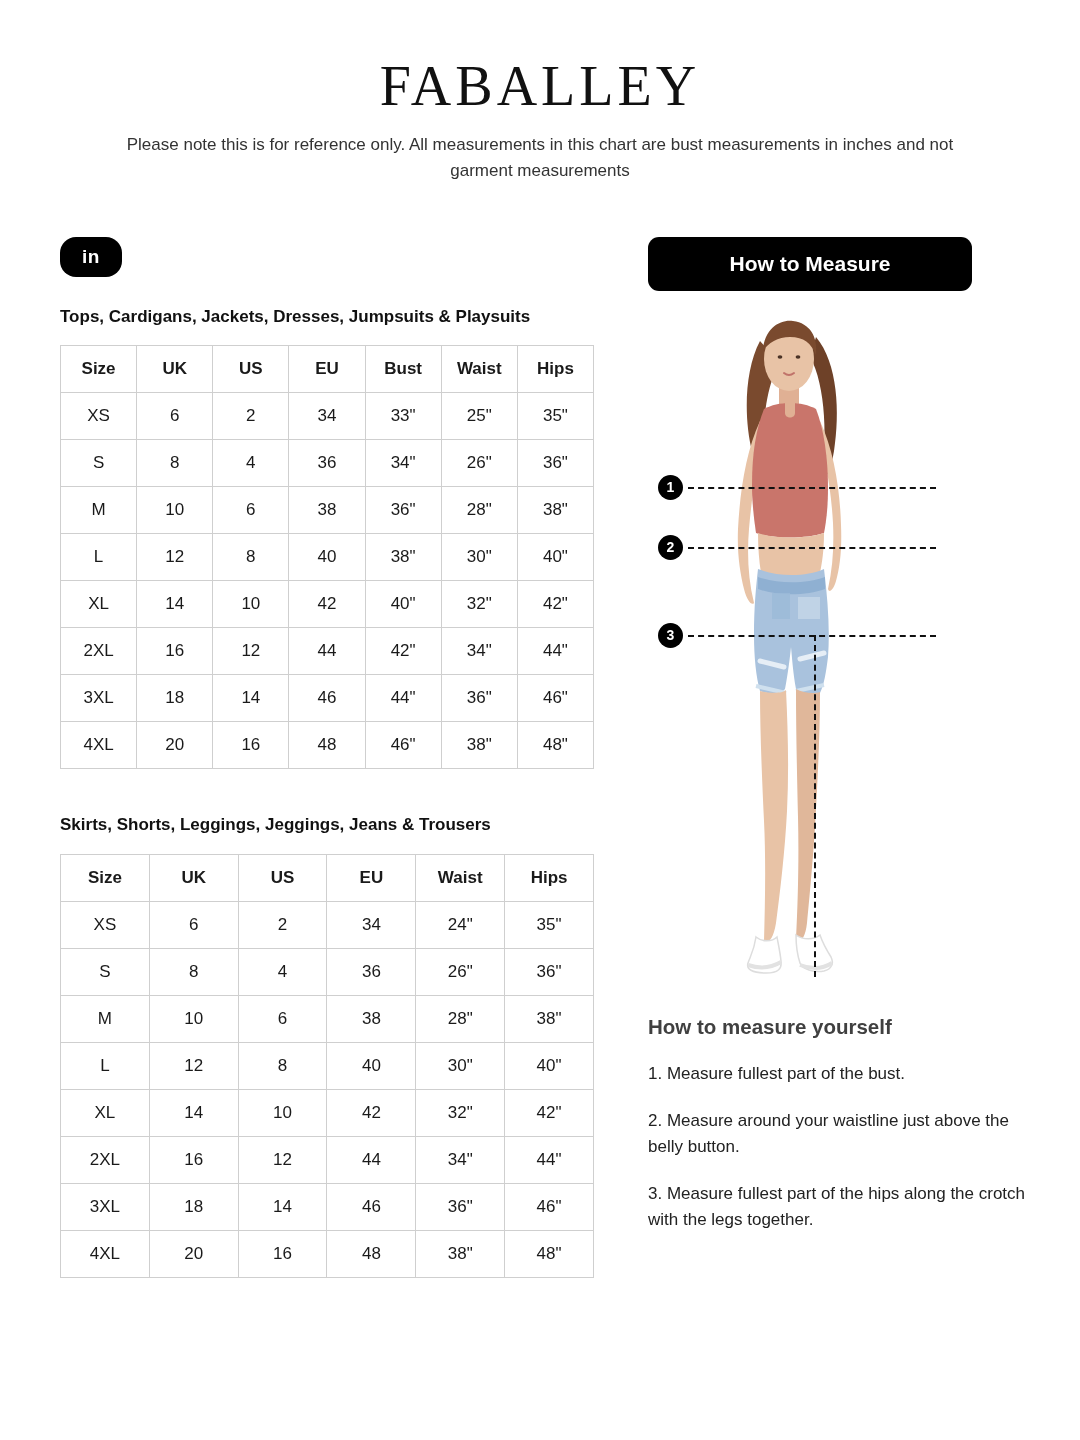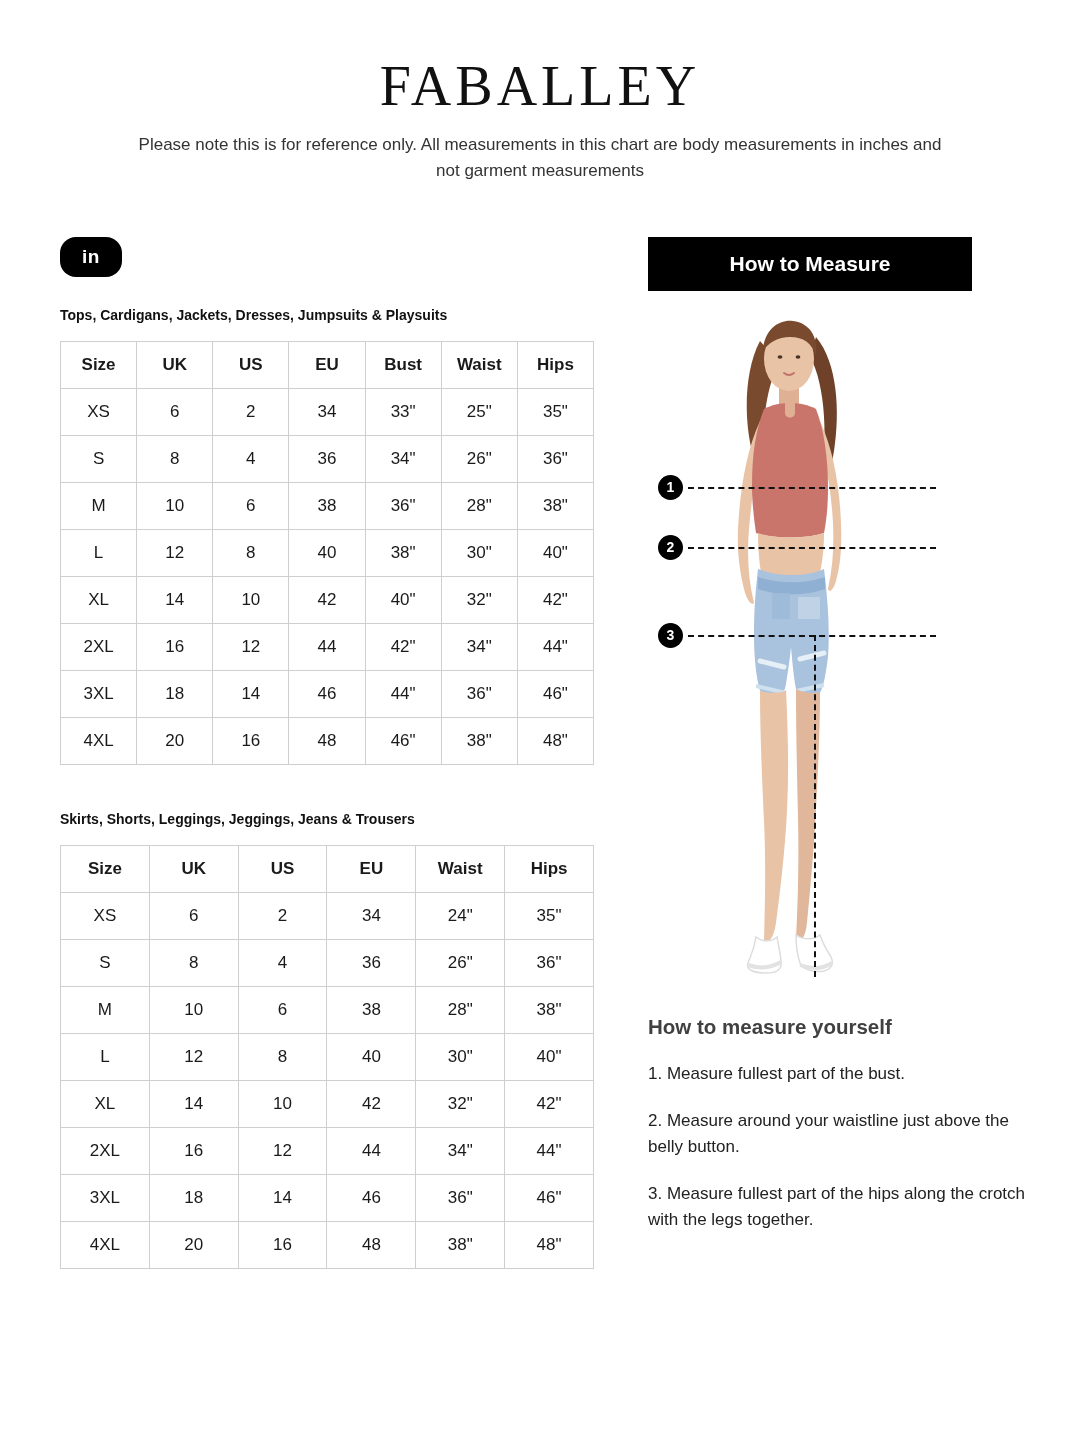--- a/index.html
+++ b/index.html
@@ -72,21 +72,21 @@
     background: #000;
     color: #fff;
     font-size: 19px;
     font-weight: 700;
     border-radius: 16px;
     padding: 9px 22px;
     letter-spacing: 0.5px;
   }
 
   .section-heading {
-    font-size: 14px;
+    font-size: 17px;
     font-weight: 700;
     color: #111;
     line-height: 1.45;
     margin: 28px 0 16px 0;
     max-width: 520px;
   }
 
   
   table.size-table {
     border-collapse: collapse;
@@ -111,20 +111,21 @@
   
   .how-bar {
     background: #000;
     color: #fff;
     text-align: center;
     font-size: 21px;
     font-weight: 700;
     padding: 15px 0;
     width: 324px;
     margin-left: 0;
+    border-radius: 11px;
   }
 
   .figure-wrap {
     position: relative;
     width: 380px;
     height: 700px;
     margin-top: 10px;
   }
   .figure-svg { display:block; }
 
@@ -168,21 +169,21 @@
     margin-top: 22px;
     max-width: 400px;
   }
 </style>
 </head>
 <body>
 
 <div class="page">
 
   <div class="brand">FABALLEY</div>
-  <div class="note">Please note this is for reference only. All measurements in this chart are body measurements in inches and not garment measurements</div>
+  <div class="note">Please note this is for reference only. All measurements in this chart are bust measurements in inches and not garment measurements</div>
 
   <div class="columns">
 
     <div class="col-left">
 
       <span class="unit-pill">in</span>
 
       <div class="section-heading">Tops, Cardigans, Jackets, Dresses, Jumpsuits &amp; Playsuits</div>
 
       <table class="size-table">

